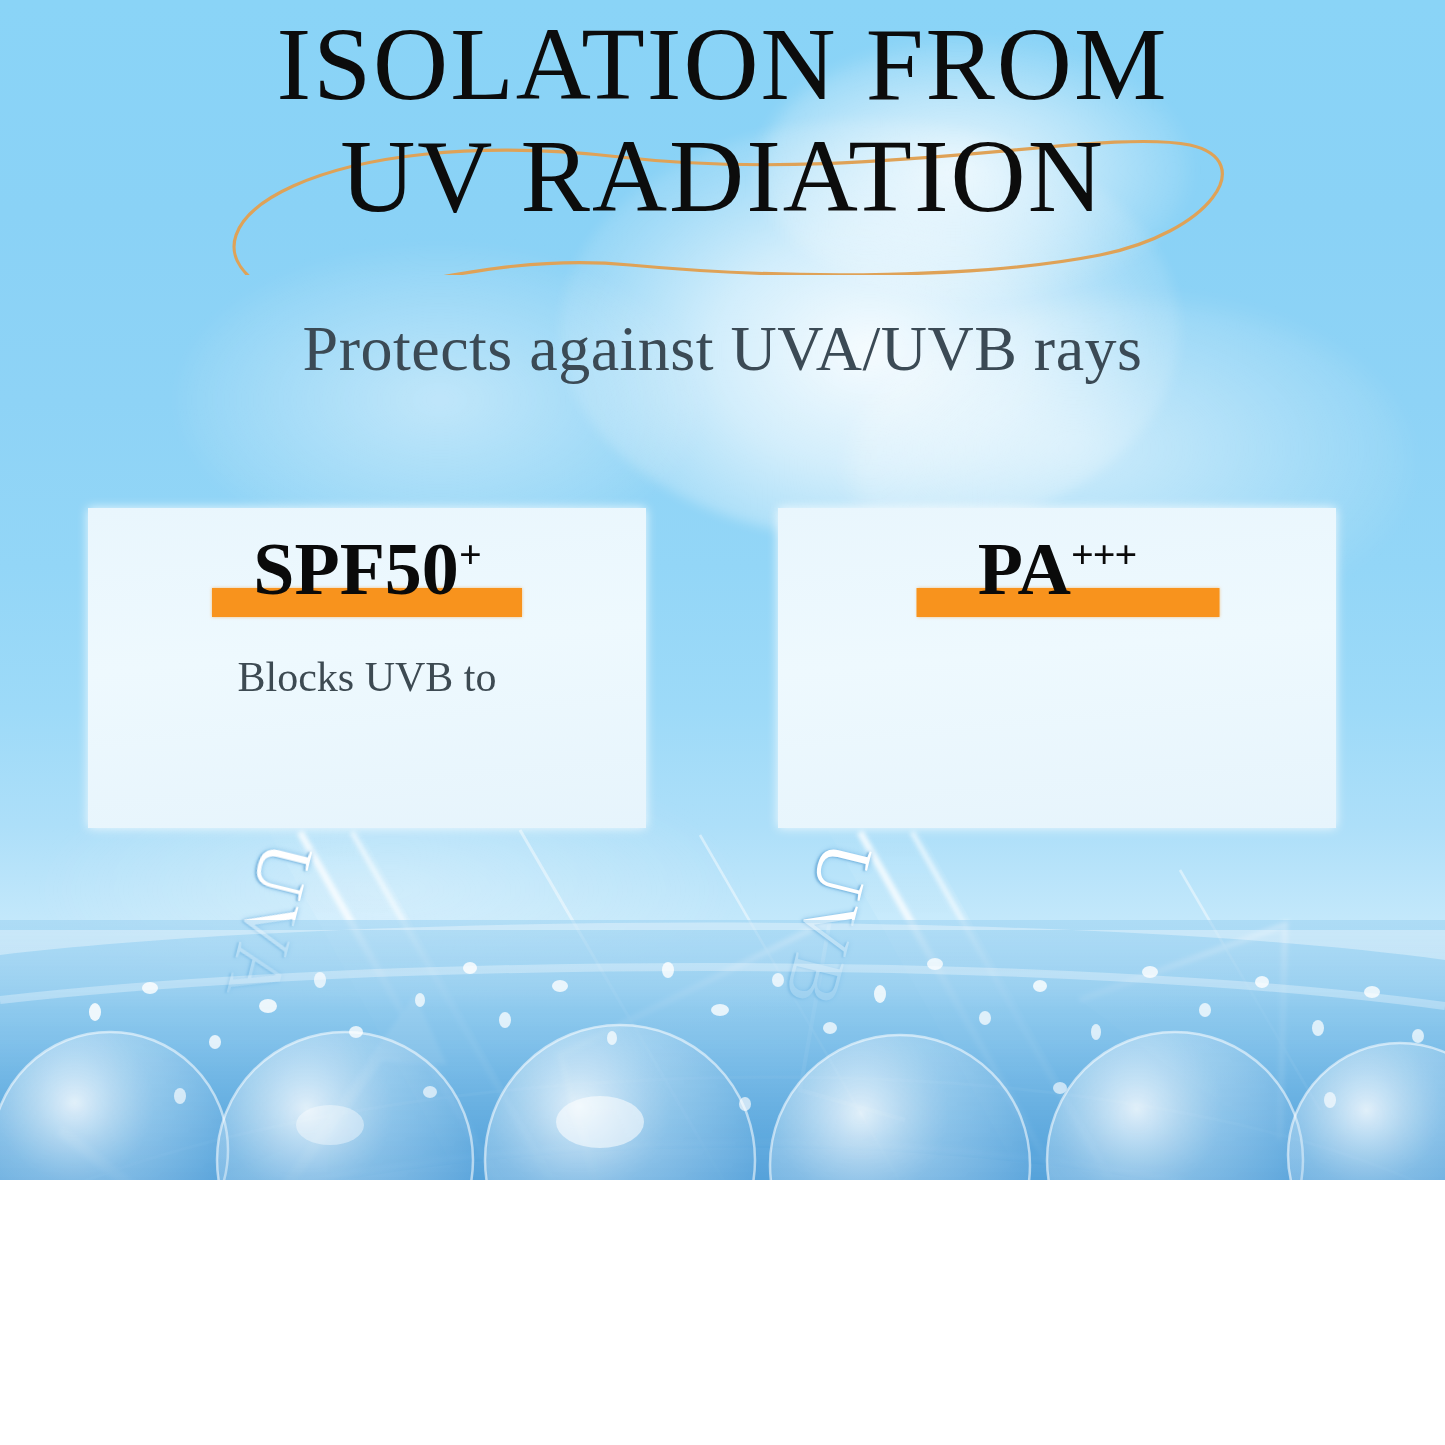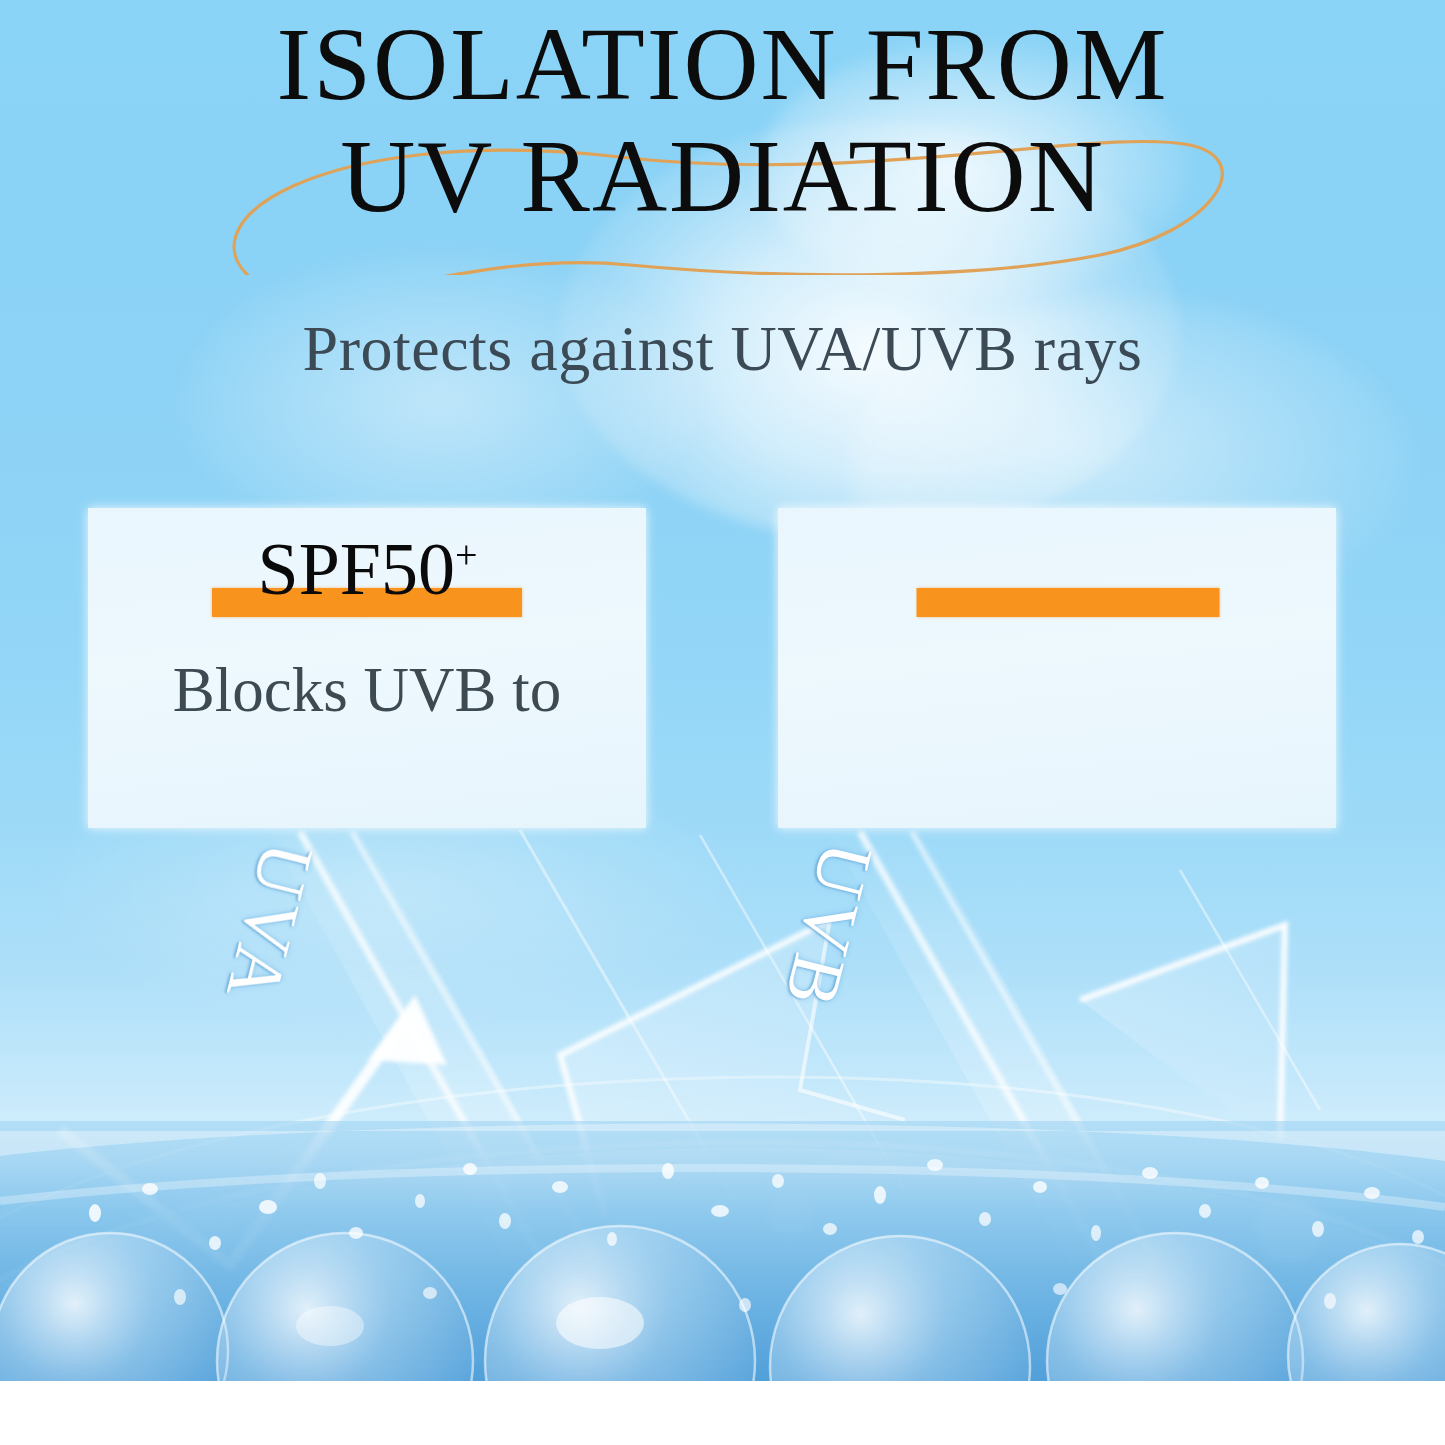--- a/index.html
+++ b/index.html
@@ -3,21 +3,21 @@
 <meta charset="utf-8">
 <style>
   html, body {
     margin: 0;
     padding: 0;
     background: #ffffff;
   }
   #poster {
     position: relative;
     width: 1445px;
-    height: 1381px;
+    height: 1180px;
     overflow: hidden;
     font-family: "Liberation Serif", "DejaVu Serif", serif;
     background: linear-gradient(180deg,
         #8ad4f7 0%,
         #8ad2f6 18%,
         #8ed3f6 34%,
         #93d6f7 48%,
         #9ddaf8 60%,
         #addff9 70%,
         #c3e8fb 78%,
@@ -156,34 +156,34 @@
   .card-right .badge-bar {
     width: 303px;
     left: 52%;
   }
   .badge-text {
     position: relative;
     z-index: 2;
     color: #0a0a0a;
     font-size: 74px;
     line-height: 1;
-    font-weight: 400;
+    font-weight: 700;
     letter-spacing: 0px;
     white-space: nowrap;
   }
   .badge-sup {
     font-size: 40px;
     vertical-align: super;
     line-height: 1;
     letter-spacing: -1px;
   }
   .card-desc {
     margin-top: 14px;
     color: #3d4a52;
-    font-size: 63px;
+    font-size: 42px;
     line-height: 1.30;
     text-align: center;
     padding: 0 26px;
   }
   .card-desc span { display: block; white-space: nowrap; }
 
   
   .rays {
     position: absolute;
     left: 0; top: 0;
@@ -258,20 +258,23 @@
         </div>
       </div>
       <div class="card-desc">
         <span>Blocks UVB to</span>
       </div>
     </div>
 
     <div class="card card-right">
       <div class="card-badge">
         <div class="badge-bar"></div>
+        <div class="badge-text">
+          <span>PA</span><span class="badge-sup">+++</span>
+        </div>
       </div>
       <div class="card-desc">
       </div>
     </div>
 
   </div>
 
   <svg class="rays" viewBox="0 0 1445 1445">
     <defs>
       <linearGradient id="beamGrad" x1="0" y1="0" x2="0" y2="1">

